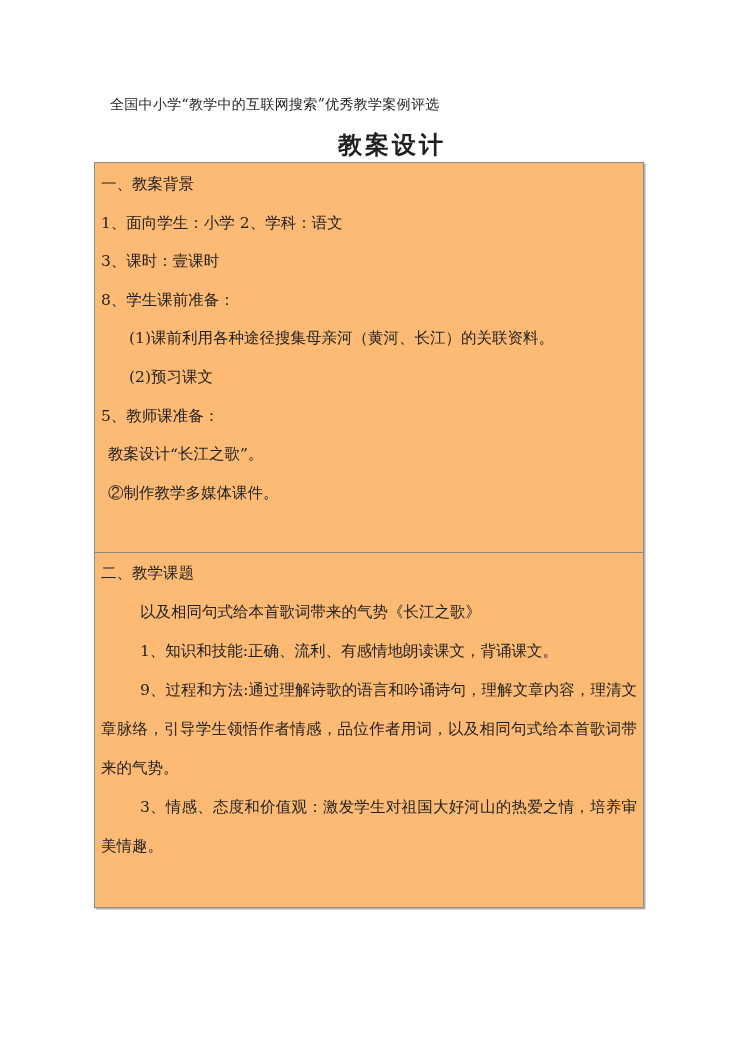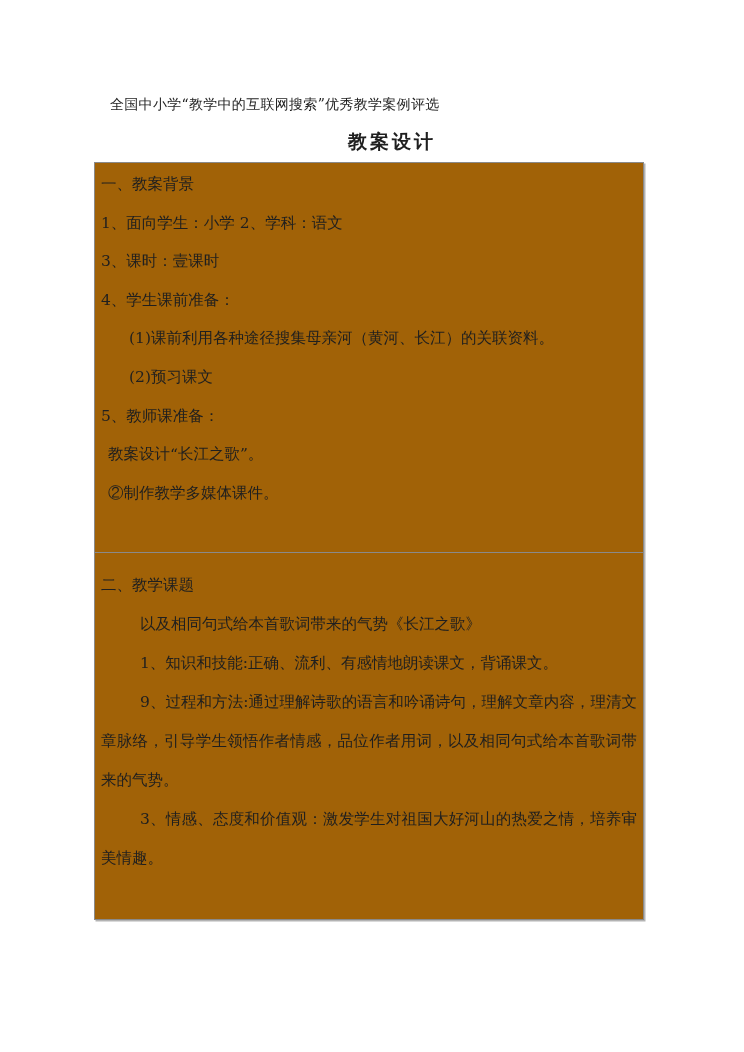--- a/index.html
+++ b/index.html
@@ -25,42 +25,42 @@
   }
   .doc-title {
     position: absolute;
     left: 0;
     top: 129px;
     width: 744px;
     margin: 0;
     padding-left: 40px;
     box-sizing: border-box;
     text-align: center;
-    font-size: 19px;
+    font-size: 24px;
     font-weight: bold;
     letter-spacing: 3px;
   }
   .doc-table {
     position: absolute;
     left: 94px;
     top: 162px;
     width: 550px;
     border-collapse: collapse;
     table-layout: fixed;
     box-shadow: 1.5px 1.5px 0 #b3b3b3;
   }
   .doc-table td {
     border: 1px solid #8a8a8a;
     vertical-align: top;
     box-sizing: content-box;
     padding: 2px 6px;
-    background: #a16207;
+    background: #fdba74;
   }
   td.cell-background { height: 385px; }
-  td.cell-topic      { height: 351px; padding-top: 13px; }
+  td.cell-topic      { height: 351px; padding-top: 1px; }
   .doc-table p {
     margin: 0;
     font-size: 15.5px;
     line-height: 38.6px;
     white-space: normal;
   }
   td.cell-topic p {
     line-height: 39px;
     text-align: justify;
   }
@@ -75,21 +75,21 @@
 
 <h1 class="doc-title">教案设计</h1>
 
 <table class="doc-table">
   <tbody>
     <tr>
       <td class="cell-background">
         <p>一、教案背景</p>
         <p>1、面向学生：小学 2、学科：语文</p>
         <p>3、课时：壹课时</p>
-        <p>4、学生课前准备：</p>
+        <p>8、学生课前准备：</p>
         <p class="ind-paren">(1)课前利用各种途径搜集母亲河（黄河、长江）的关联资料。</p>
         <p class="ind-paren">(2)预习课文</p>
         <p>5、教师课准备：</p>
         <p class="ind-circle">教案设计“长江之歌”。</p>
         <p class="ind-circle">②制作教学多媒体课件。</p>
       </td>
     </tr>
     <tr>
       <td class="cell-topic">
         <p>二、教学课题</p>

